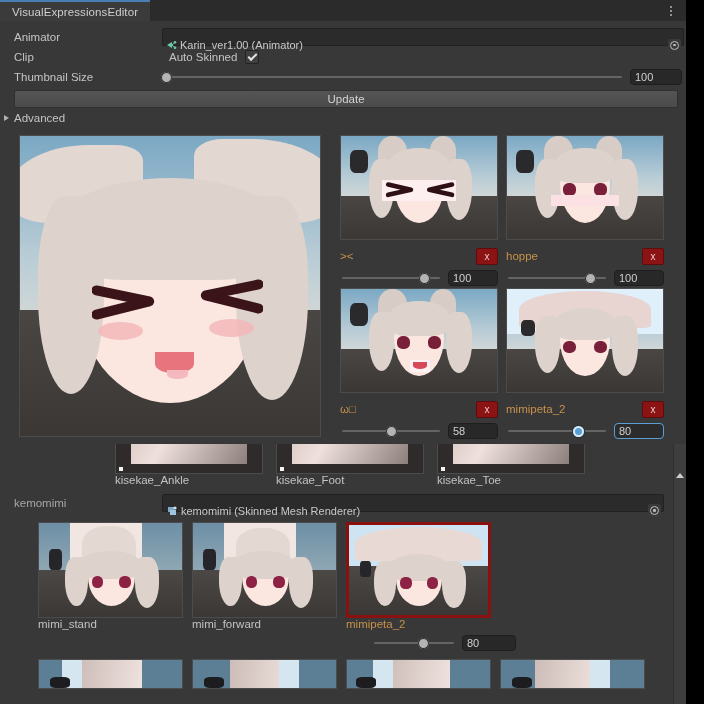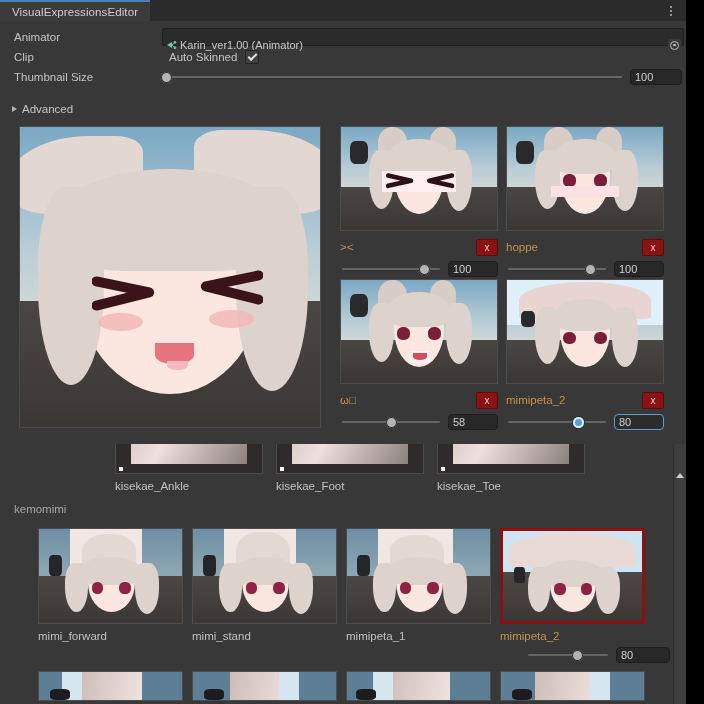--- a/index.html
+++ b/index.html
@@ -134,21 +134,21 @@
     margin: 3px 8px 0 14px;
     height: 18px;
     background: linear-gradient(#545454, #4b4b4b);
     border: 1px solid #303030;
     border-radius: 2px;
     display: flex; align-items: center; justify-content: center;
     font-size: 11.5px; color: #d3d3d3;
   }
   .advanced {
     display: flex; align-items: center;
-    height: 18px; padding-left: 12px; margin-top: 13px;
+    height: 18px; padding-left: 4px; margin-top: 1px;
     font-size: 11.5px; color: #c4c4c4;
   }
   .foldout-arrow {
     width: 0; height: 0; margin-right: 5px;
     border-left: 5px solid #b2b2b2;
     border-top: 3.5px solid transparent;
     border-bottom: 3.5px solid transparent;
   }
 
   
@@ -235,21 +235,21 @@
   .tile { width: 145px; }
   .tile .tthumb {
     width: 145px; height: 96px;
     border: 1px solid #4c4c4c;
     background: #3a3a3a;
     overflow: hidden; position: relative;
   }
   .tile.selected .tthumb { border: 3px solid #8b1111; }
   .tile .tname {
     font-size: 11.5px; color: #c2c2c2;
-    margin-top: 6px; white-space: nowrap;
+    margin-top: 0; white-space: nowrap;
   }
   .tile.selected .tname { color: #c8914a; }
   .tile .tslider { display: flex; align-items: center; margin-top: 5px; padding-left: 28px; }
 
   .group-header {
     display: flex; align-items: center;
     height: 19px; margin-top: 7px;
     padding: 0 4px 0 14px;
   }
   .group-header .gname { font-size: 11.5px; color: #a6a6a6; width: 148px; flex-shrink: 0; }
@@ -322,20 +322,23 @@
     <span class="prop-label">Thumbnail Size</span>
     <div class="slider" style="margin-right:2px;">
       <div class="track"></div>
       <div class="knob" style="left:1%;"></div>
     </div>
     <div class="numfield" style="width:52px;margin-left:6px;margin-right:2px;">
       <span>100</span>
     </div>
   </div>
 
+  <div class="update-btn">
+    <span>Update</span>
+  </div>
 
   <div class="advanced">
     <span class="foldout-arrow"></span>
     <span>Advanced</span>
   </div>
 
   <div class="editor-body">
 
     <div class="big-preview">
       <div class="face">
@@ -539,80 +542,73 @@
             <div style="position:absolute;left:10%;top:10%;width:80%;height:80%;background:linear-gradient(120deg,#cdbdb8,#efe0dd 40%,#8c807c);"></div>
             <div style="position:absolute;left:2%;bottom:2%;width:4px;height:4px;background:#f4f4f4;"></div>
           </div>
         </div>
         <div class="tname">kisekae_Toe</div>
       </div>
     </div>
 
     <div class="group-header">
       <span class="gname">kemomimi</span>
+      <div class="objfield" style="margin-right:18px;">
+        <svg class="icon-smr" viewBox="0 0 12 12">
+          <path d="M2 2 h6 v5 h-6 z" fill="#7fa9c9"></path>
+          <path d="M4 5 h6 v5 h-6 z" fill="#9fc4dc"></path>
+          <circle cx="9" cy="3" r="1.6" fill="#cfe3ef"></circle>
+        </svg>
+        <span class="txt">kemomimi (Skinned Mesh Renderer)</span>
+        <span class="picker">
+            <span class="ring"></span>
+          </span>
+      </div>
     </div>
 
     <div class="tile-row" style="margin-top:10px;padding-left:38px;gap:9px;">
+
+      <div class="tile">
+        <div class="tthumb">
+          <div class="face">
+            <div class="sky" style="height:50%;background:linear-gradient(#6d8fa5,#8fa7b4);"></div>
+            <div class="ground" style="height:50%;background:linear-gradient(#4b4846,#3a3735);"></div>
+            <div style="position:absolute;left:22%;top:0;width:50%;height:48%;background:#f1e6e2;"></div>
+            <div style="position:absolute;left:30%;top:3%;width:38%;height:42%;background:#e3d8d2;border-radius:45% 45% 20% 20%;"></div>
+            <div class="skin" style="left:34%;top:36%;width:33%;height:52%;"></div>
+            <div class="hair" style="left:28%;top:30%;width:44%;height:30%;border-radius:50% 50% 30% 30%;background:#ded3cc;"></div>
+            <div class="hair" style="left:18%;top:36%;width:16%;height:52%;border-radius:40% 30% 50% 50%;background:#ded3cc;"></div>
+            <div class="hair" style="right:16%;top:36%;width:17%;height:54%;border-radius:30% 40% 50% 50%;background:#ded3cc;"></div>
+            <div style="position:absolute;left:37%;top:56%;width:8%;height:13%;background:#8d2244;border-radius:45%;"></div>
+            <div style="position:absolute;right:36%;top:56%;width:8%;height:13%;background:#8d2244;border-radius:45%;"></div>
+            <div style="position:absolute;left:7%;top:28%;width:9%;height:22%;background:#26262a;border-radius:25%;"></div>
+          </div>
+        </div>
+        <div class="tname">mimi_stand</div>
+      </div>
 
       <div class="tile">
         <div class="tthumb">
           <div class="face">
             <div class="sky" style="height:50%;background:linear-gradient(#6d8fa5,#8fa7b4);"></div>
             <div class="ground" style="height:50%;background:linear-gradient(#4b4846,#3a3735);"></div>
             <div style="position:absolute;left:22%;top:0;width:50%;height:48%;background:#f1e6e2;"></div>
             <div style="position:absolute;left:30%;top:5%;width:38%;height:40%;background:#e3d8d2;border-radius:45% 45% 20% 20%;"></div>
             <div class="skin" style="left:34%;top:36%;width:33%;height:52%;"></div>
             <div class="hair" style="left:28%;top:30%;width:44%;height:30%;border-radius:50% 50% 30% 30%;background:#ded3cc;"></div>
             <div class="hair" style="left:18%;top:36%;width:16%;height:52%;border-radius:40% 30% 50% 50%;background:#ded3cc;"></div>
             <div class="hair" style="right:16%;top:36%;width:17%;height:54%;border-radius:30% 40% 50% 50%;background:#ded3cc;"></div>
             <div style="position:absolute;left:37%;top:56%;width:8%;height:13%;background:#8d2244;border-radius:45%;"></div>
             <div style="position:absolute;right:36%;top:56%;width:8%;height:13%;background:#8d2244;border-radius:45%;"></div>
             <div style="position:absolute;left:7%;top:28%;width:9%;height:22%;background:#26262a;border-radius:25%;"></div>
           </div>
         </div>
         <div class="tname">mimi_forward</div>
       </div>
 
-      <div class="tile">
-        <div class="tthumb">
-          <div class="face">
-            <div class="sky" style="height:50%;background:linear-gradient(#6d8fa5,#8fa7b4);"></div>
-            <div class="ground" style="height:50%;background:linear-gradient(#4b4846,#3a3735);"></div>
-            <div style="position:absolute;left:22%;top:0;width:50%;height:48%;background:#f1e6e2;"></div>
-            <div style="position:absolute;left:30%;top:3%;width:38%;height:42%;background:#e3d8d2;border-radius:45% 45% 20% 20%;"></div>
-            <div class="skin" style="left:34%;top:36%;width:33%;height:52%;"></div>
-            <div class="hair" style="left:28%;top:30%;width:44%;height:30%;border-radius:50% 50% 30% 30%;background:#ded3cc;"></div>
-            <div class="hair" style="left:18%;top:36%;width:16%;height:52%;border-radius:40% 30% 50% 50%;background:#ded3cc;"></div>
-            <div class="hair" style="right:16%;top:36%;width:17%;height:54%;border-radius:30% 40% 50% 50%;background:#ded3cc;"></div>
-            <div style="position:absolute;left:37%;top:56%;width:8%;height:13%;background:#8d2244;border-radius:45%;"></div>
-            <div style="position:absolute;right:36%;top:56%;width:8%;height:13%;background:#8d2244;border-radius:45%;"></div>
-            <div style="position:absolute;left:7%;top:28%;width:9%;height:22%;background:#26262a;border-radius:25%;"></div>
-          </div>
-        </div>
-        <div class="tname">mimi_stand</div>
-      </div>
-
-      <div class="tile">
-        <div class="tthumb">
-          <div class="face">
-            <div class="sky" style="height:50%;background:linear-gradient(#6d8fa5,#8fa7b4);"></div>
-            <div class="ground" style="height:50%;background:linear-gradient(#4b4846,#3a3735);"></div>
-            <div style="position:absolute;left:22%;top:0;width:52%;height:46%;background:#f1e6e2;"></div>
-            <div style="position:absolute;left:30%;top:6%;width:38%;height:38%;background:#e3d8d2;border-radius:45% 45% 20% 20%;"></div>
-            <div class="skin" style="left:34%;top:36%;width:33%;height:52%;"></div>
-            <div class="hair" style="left:28%;top:30%;width:44%;height:30%;border-radius:50% 50% 30% 30%;background:#ded3cc;"></div>
-            <div class="hair" style="left:18%;top:36%;width:16%;height:52%;border-radius:40% 30% 50% 50%;background:#ded3cc;"></div>
-            <div class="hair" style="right:16%;top:36%;width:17%;height:54%;border-radius:30% 40% 50% 50%;background:#ded3cc;"></div>
-            <div style="position:absolute;left:37%;top:56%;width:8%;height:13%;background:#8d2244;border-radius:45%;"></div>
-            <div style="position:absolute;right:36%;top:56%;width:8%;height:13%;background:#8d2244;border-radius:45%;"></div>
-            <div style="position:absolute;left:7%;top:28%;width:9%;height:22%;background:#26262a;border-radius:25%;"></div>
-          </div>
-        </div>
-        <div class="tname">mimipeta_1</div>
-      </div>
 
       <div class="tile selected">
         <div class="tthumb">
           <div class="face">
             <div style="position:absolute;left:0;right:0;top:0;height:45%;background:#cfe4f2;"></div>
             <div class="ground" style="height:55%;background:linear-gradient(#4b4846,#3a3735);"></div>
             <div style="position:absolute;left:4%;top:2%;width:92%;height:38%;background:#e9d9d5;border-radius:50% 50% 8% 8%;"></div>
             <div class="skin" style="left:34%;top:40%;width:33%;height:50%;"></div>
             <div class="hair" style="left:28%;top:32%;width:44%;height:30%;border-radius:50% 50% 30% 30%;background:#ded3cc;"></div>
             <div class="hair" style="left:18%;top:40%;width:16%;height:50%;border-radius:40% 30% 50% 50%;background:#ded3cc;"></div>

